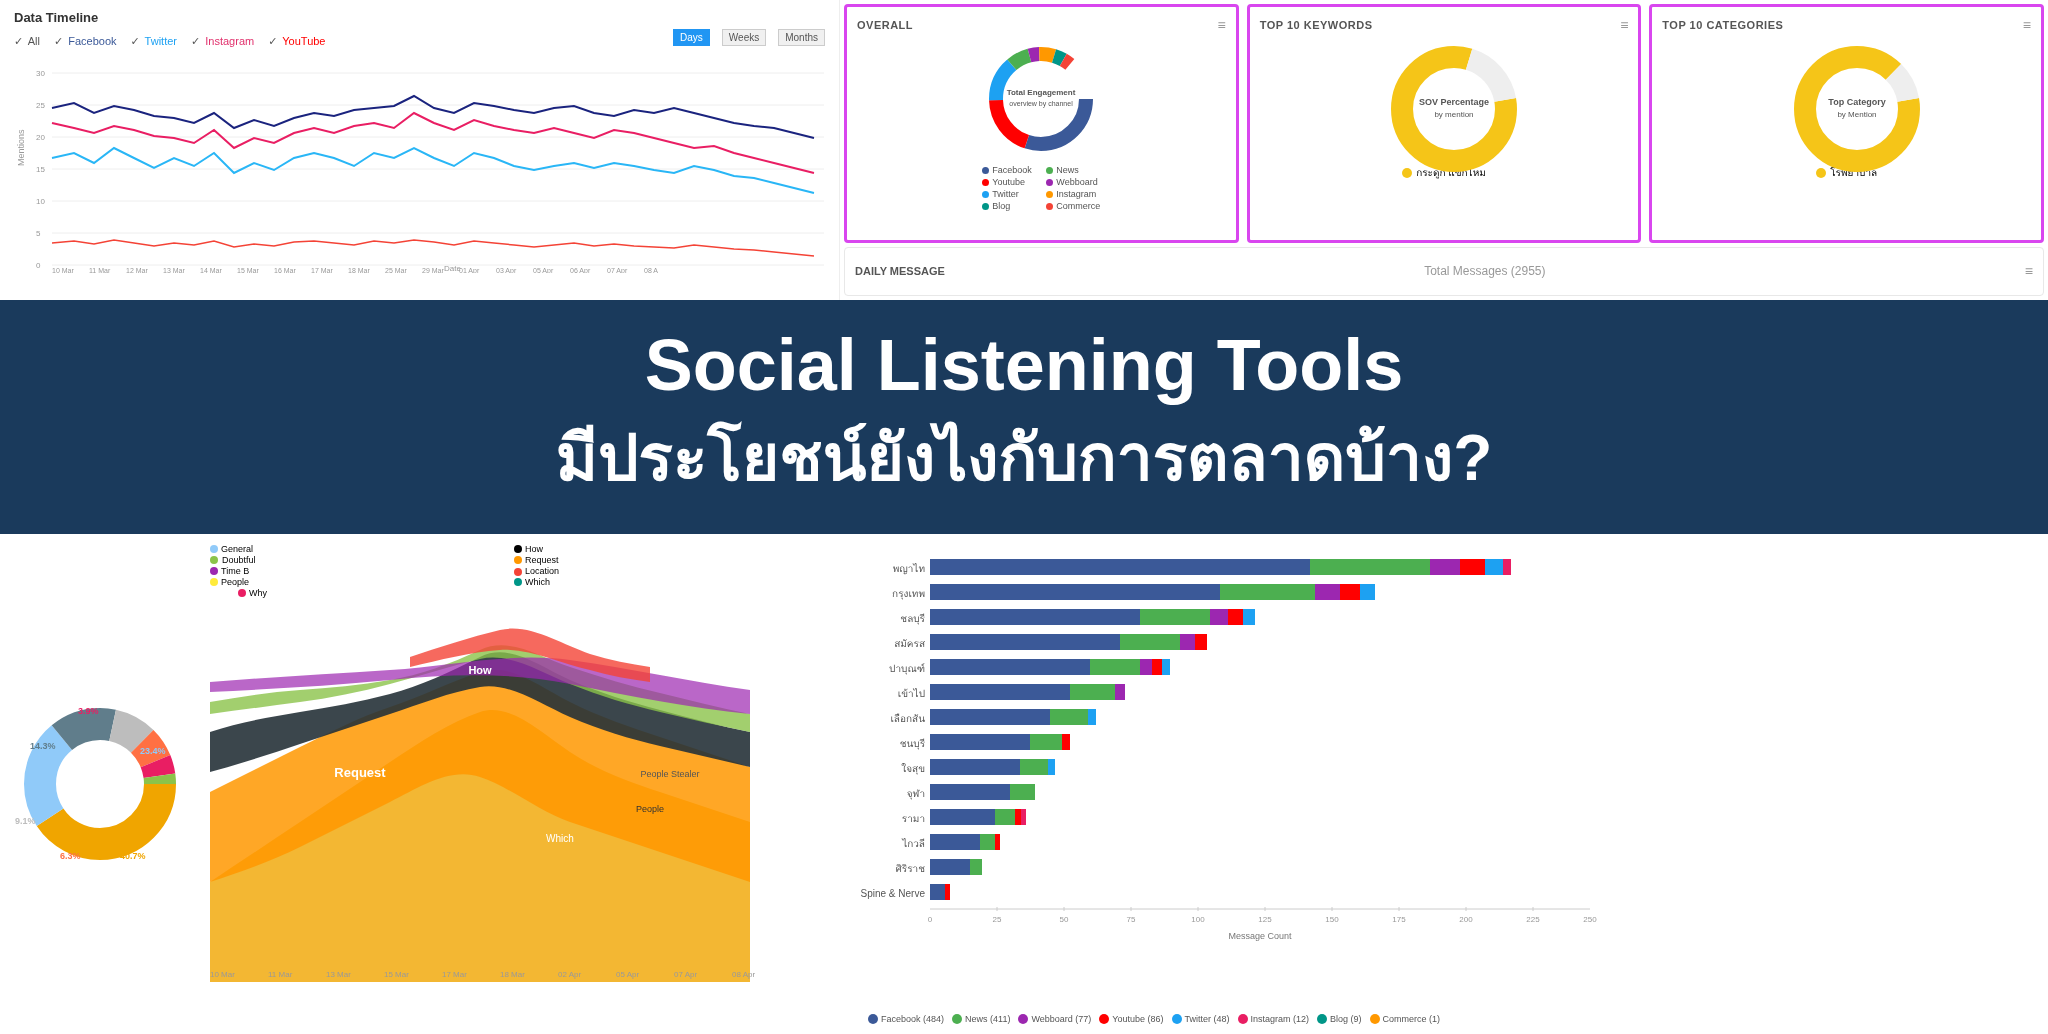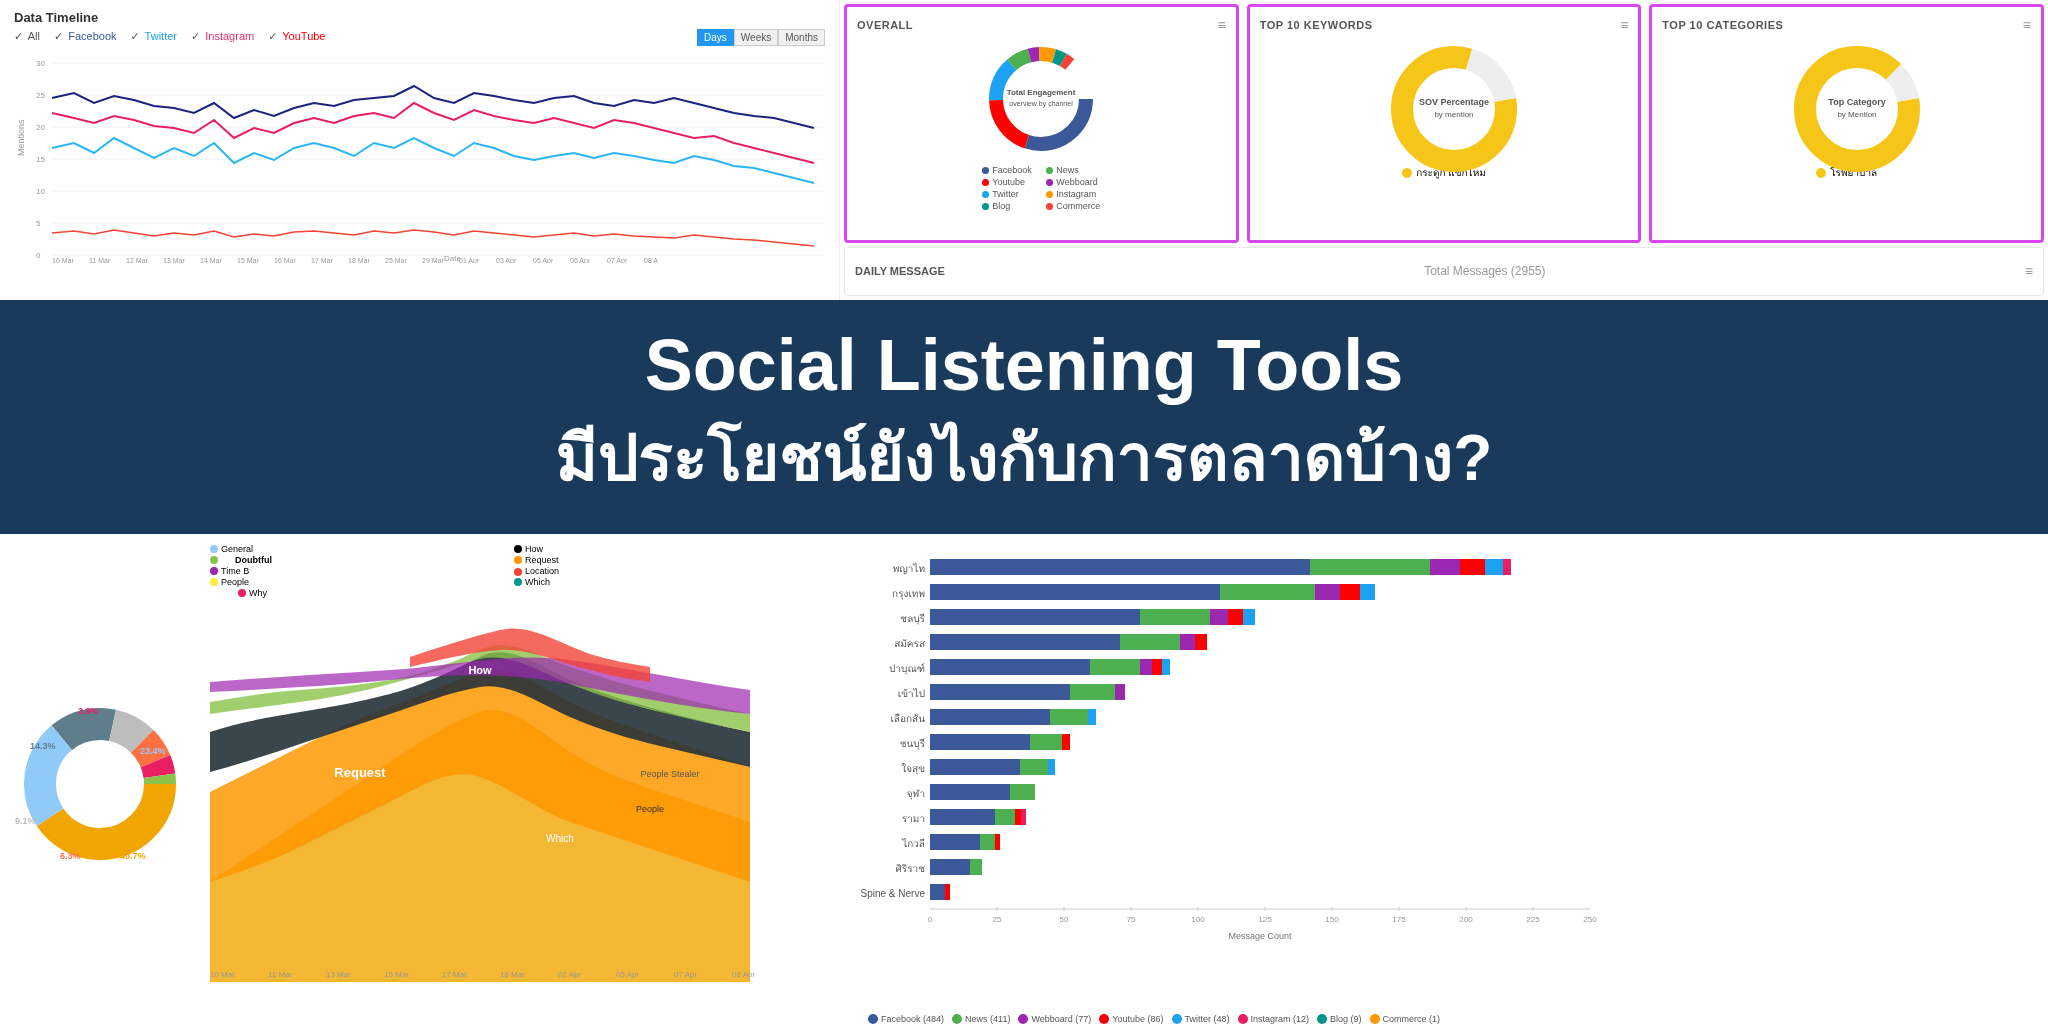--- a/index.html
+++ b/index.html
@@ -37,23 +37,23 @@
       color: #555;
       margin-bottom: 4px;
     }
     .checkmark { color: #555; margin-right: 2px; }
     .timeline-chart-area {
       width: 100%;
       height: 220px;
     }
     .time-buttons {
       display: flex;
-      gap: 0;
+      gap: 12px;
       float: right;
-      margin-bottom: 2px;
+      margin-bottom: 12px;
     }
     .time-btn {
       font-size: 10px;
       padding: 2px 6px;
       border: 1px solid #ccc;
       background: #f0f0f0;
       cursor: pointer;
       color: #555;
     }
     .time-btn.active {
@@ -460,21 +460,21 @@
   <div class="stream-section">
     <div style="display:grid; grid-template-columns:1fr 1fr; gap:1px 8px; font-size:9px; margin-bottom:4px;">
       <div style="display:flex;align-items:center;gap:3px;">
           <div style="width:8px;height:8px;background:#90caf9;border-radius:50%;"></div>
           <span>General</span>
         </div>
       <div style="display:flex;align-items:center;gap:3px;">
           <div style="width:8px;height:8px;background:#000;border-radius:50%;"></div>
           <span>How</span>
         </div>
-      <div style="display:flex;align-items:center;gap:17px;font-weight:bold;">
+      <div style="display:flex;align-items:center;gap:4px;">
           <div style="width:8px;height:8px;background:#8bc34a;border-radius:50%;"></div>
           <span>Doubtful</span>
         </div>
       <div style="display:flex;align-items:center;gap:3px;">
           <div style="width:8px;height:8px;background:#ff9800;border-radius:50%;"></div>
           <span>Request</span>
         </div>
       <div style="display:flex;align-items:center;gap:3px;">
           <div style="width:8px;height:8px;background:#9c27b0;border-radius:50%;"></div>
           <span>Time B</span>

